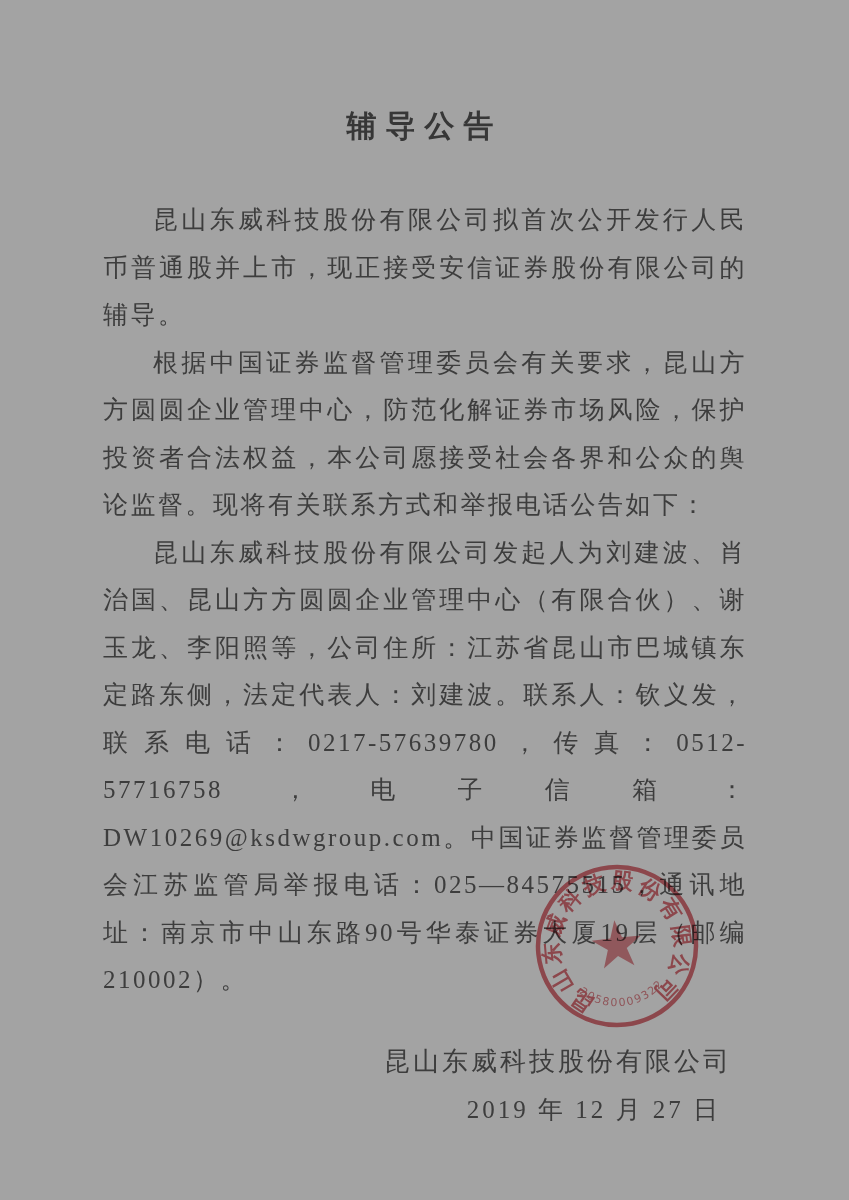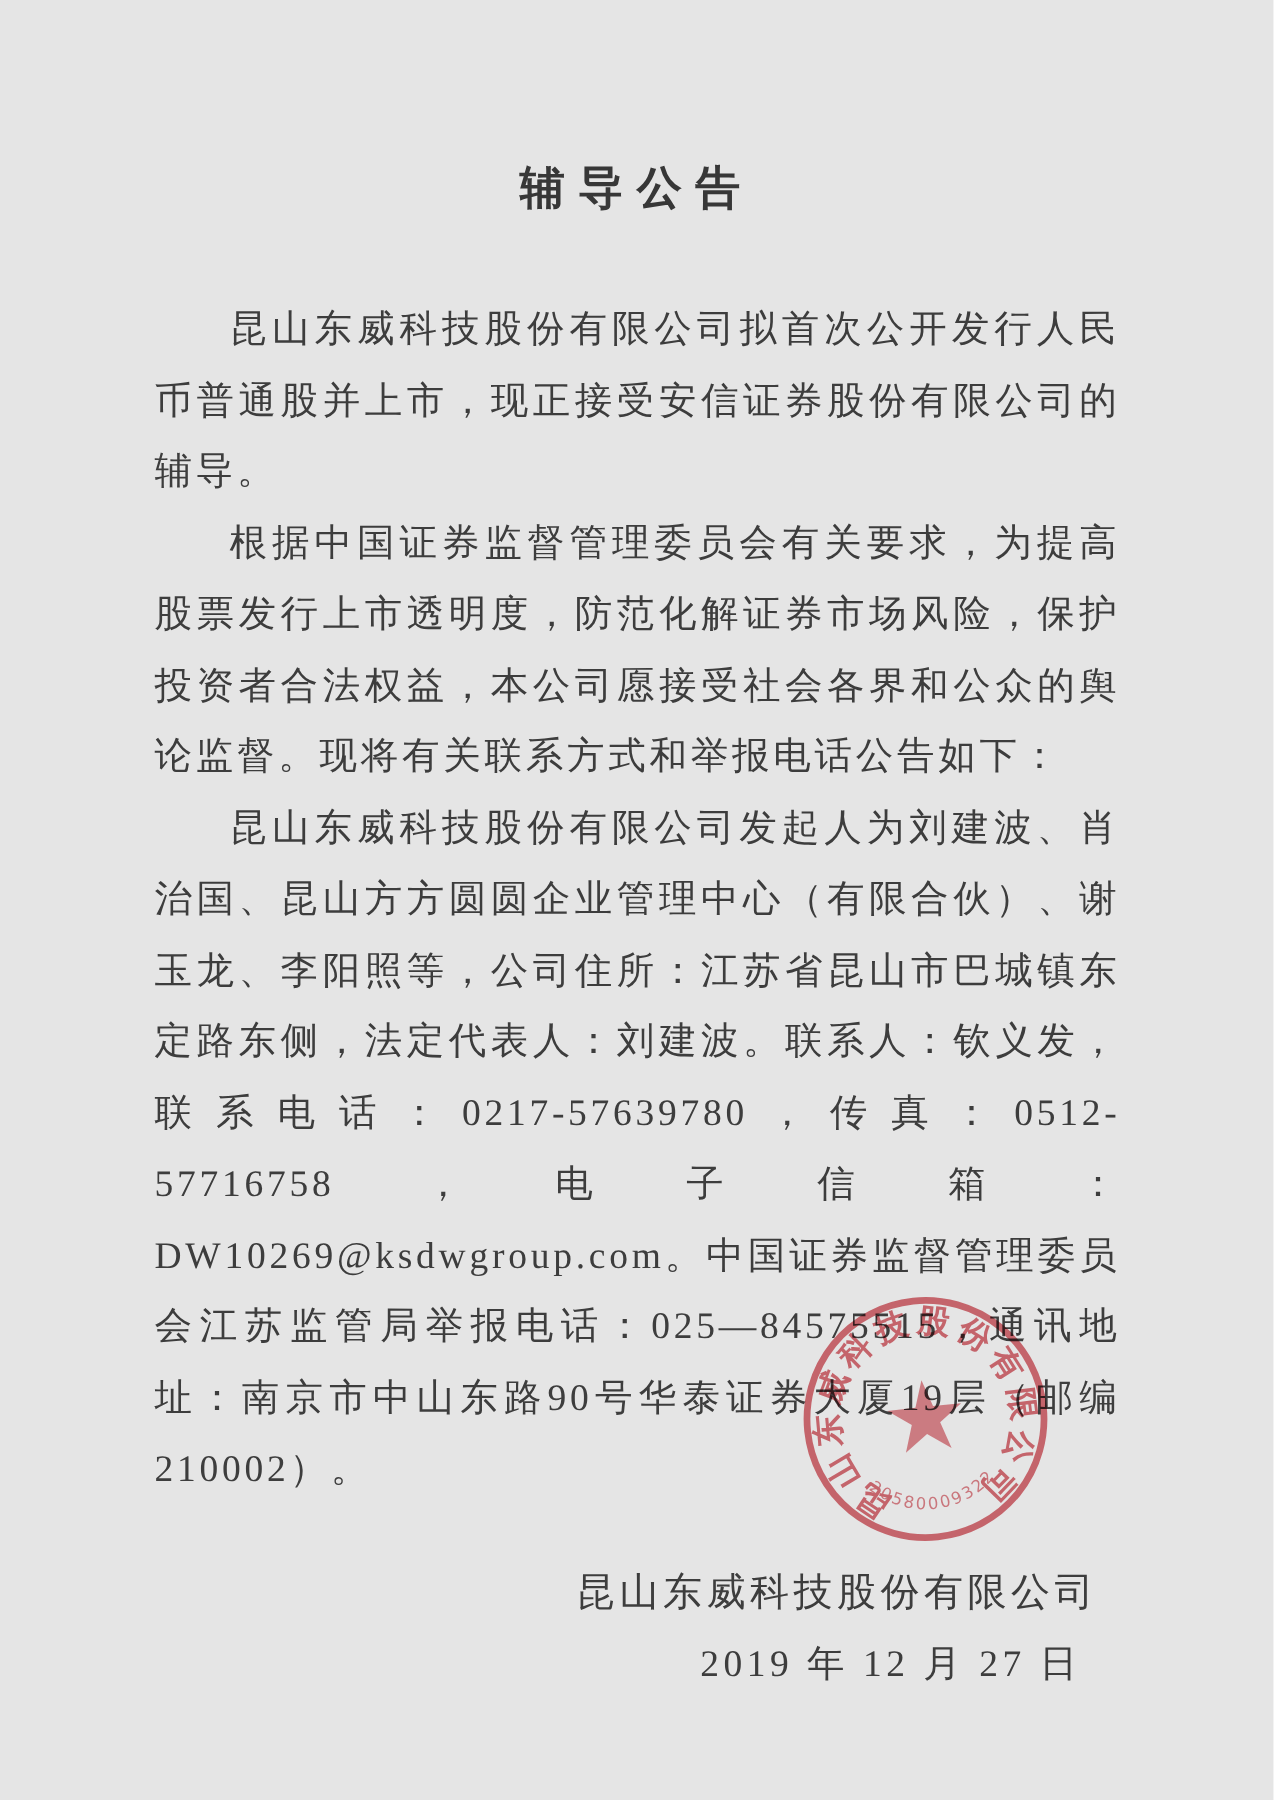--- a/index.html
+++ b/index.html
@@ -11,21 +11,21 @@
     height: 1200px;
     position: relative;
     overflow: hidden;
     background: #fdfdfd;
     font-family: "Liberation Serif", "DejaVu Serif", serif;
     color: #3d3d3d;
   }
   .page {
     position: absolute;
     inset: 0;
-    background: #e5e5e5;
+    background: #a3a3a3;
   }
   .doc-title {
     margin: 0;
     padding-top: 104px;
     text-align: center;
     font-size: 30px;
     line-height: 44px;
     font-weight: bold;
     letter-spacing: 9px;
     color: #373737;
@@ -78,21 +78,21 @@
 </style>
 </head>
 <body style="background: rgb(254, 254, 254); color: rgb(61, 61, 61);">
 
 <div class="page">
 
   <h1 class="doc-title">辅导公告</h1>
 
   <div class="content">
     <p>昆山东威科技股份有限公司拟首次公开发行人民币普通股并上市，现正接受安信证券股份有限公司的辅导。</p>
-    <p>根据中国证券监督管理委员会有关要求，为提高股票发行上市透明度，防范化解证券市场风险，保护投资者合法权益，本公司愿接受社会各界和公众的舆论监督。现将有关联系方式和举报电话公告如下：</p>
+    <p>根据中国证券监督管理委员会有关要求，昆山方方圆圆企业管理中心，防范化解证券市场风险，保护投资者合法权益，本公司愿接受社会各界和公众的舆论监督。现将有关联系方式和举报电话公告如下：</p>
     <p>昆山东威科技股份有限公司发起人为刘建波、肖治国、昆山方方圆圆企业管理中心（有限合伙）、谢玉龙、李阳照等，公司住所：江苏省昆山市巴城镇东定路东侧，法定代表人：刘建波。联系人：钦义发，联系电话：0217-57639780，传真：0512-57716758，电子信箱：DW10269@ksdwgroup.com。中国证券监督管理委员会江苏监管局举报电话：025—84575515，通讯地址：南京市中山东路90号华泰证券大厦19层（邮编210002）。</p>
 
     <div class="signature-block">
       <div class="signature-line">昆山东威科技股份有限公司</div>
       <div class="date-line">2019 年 12 月 27 日</div>
     </div>
   </div>
 
   <div class="seal">
     <svg viewBox="-112 -112 224 224" xmlns="http://www.w3.org/2000/svg">

